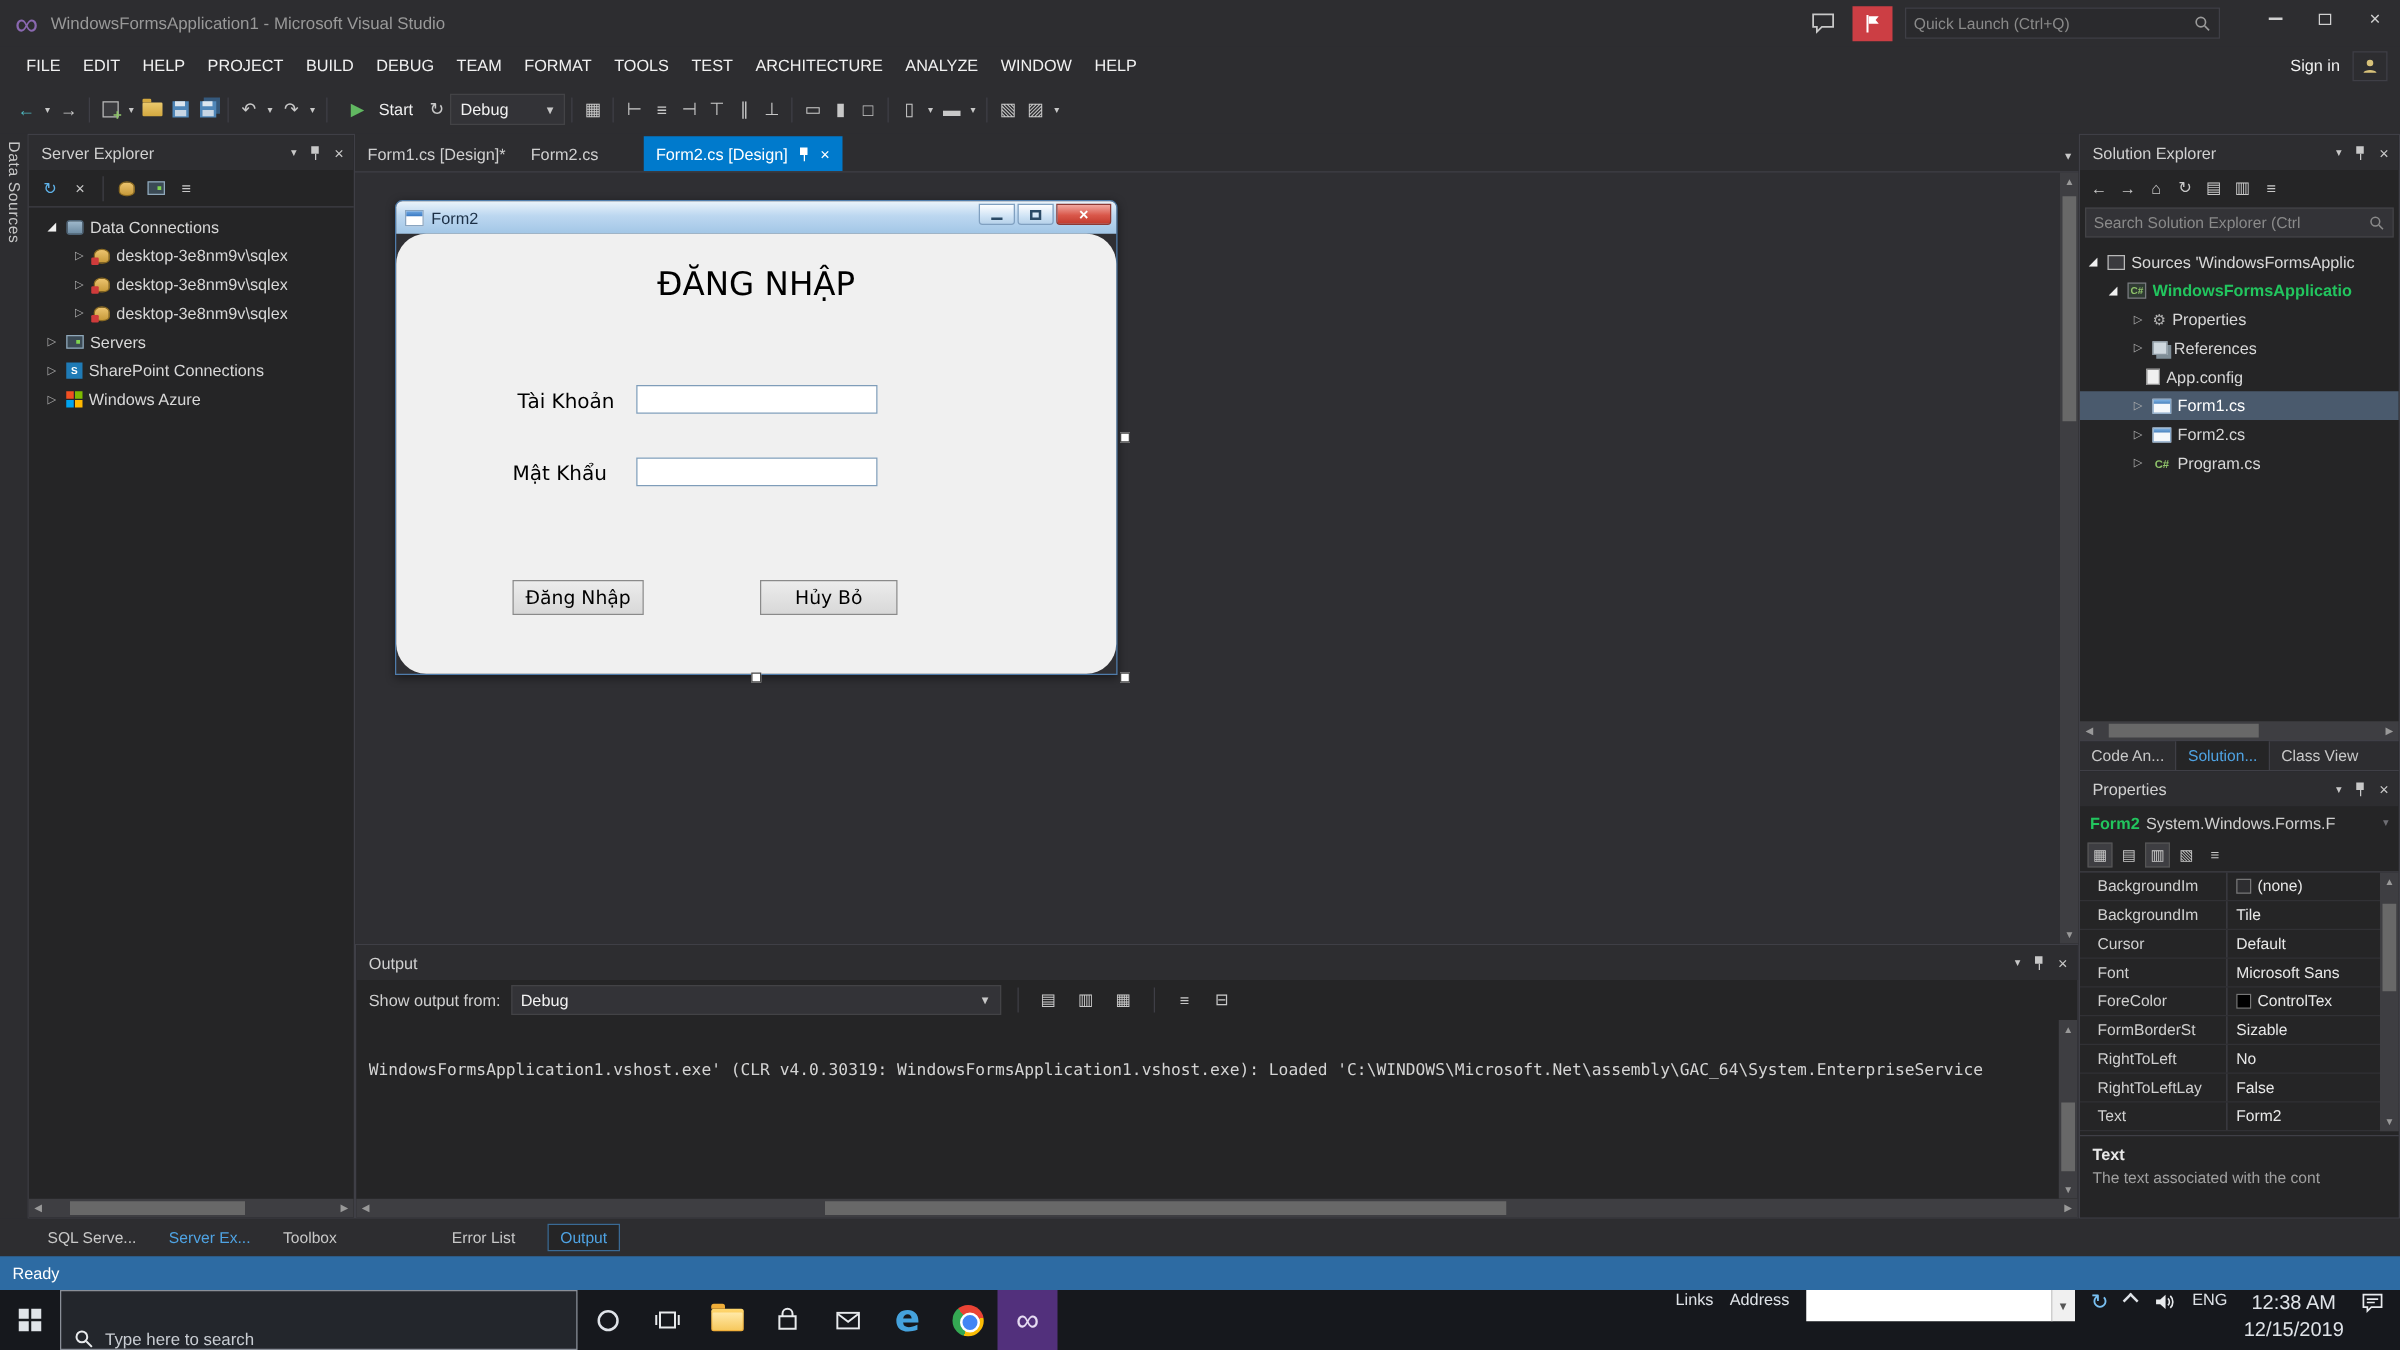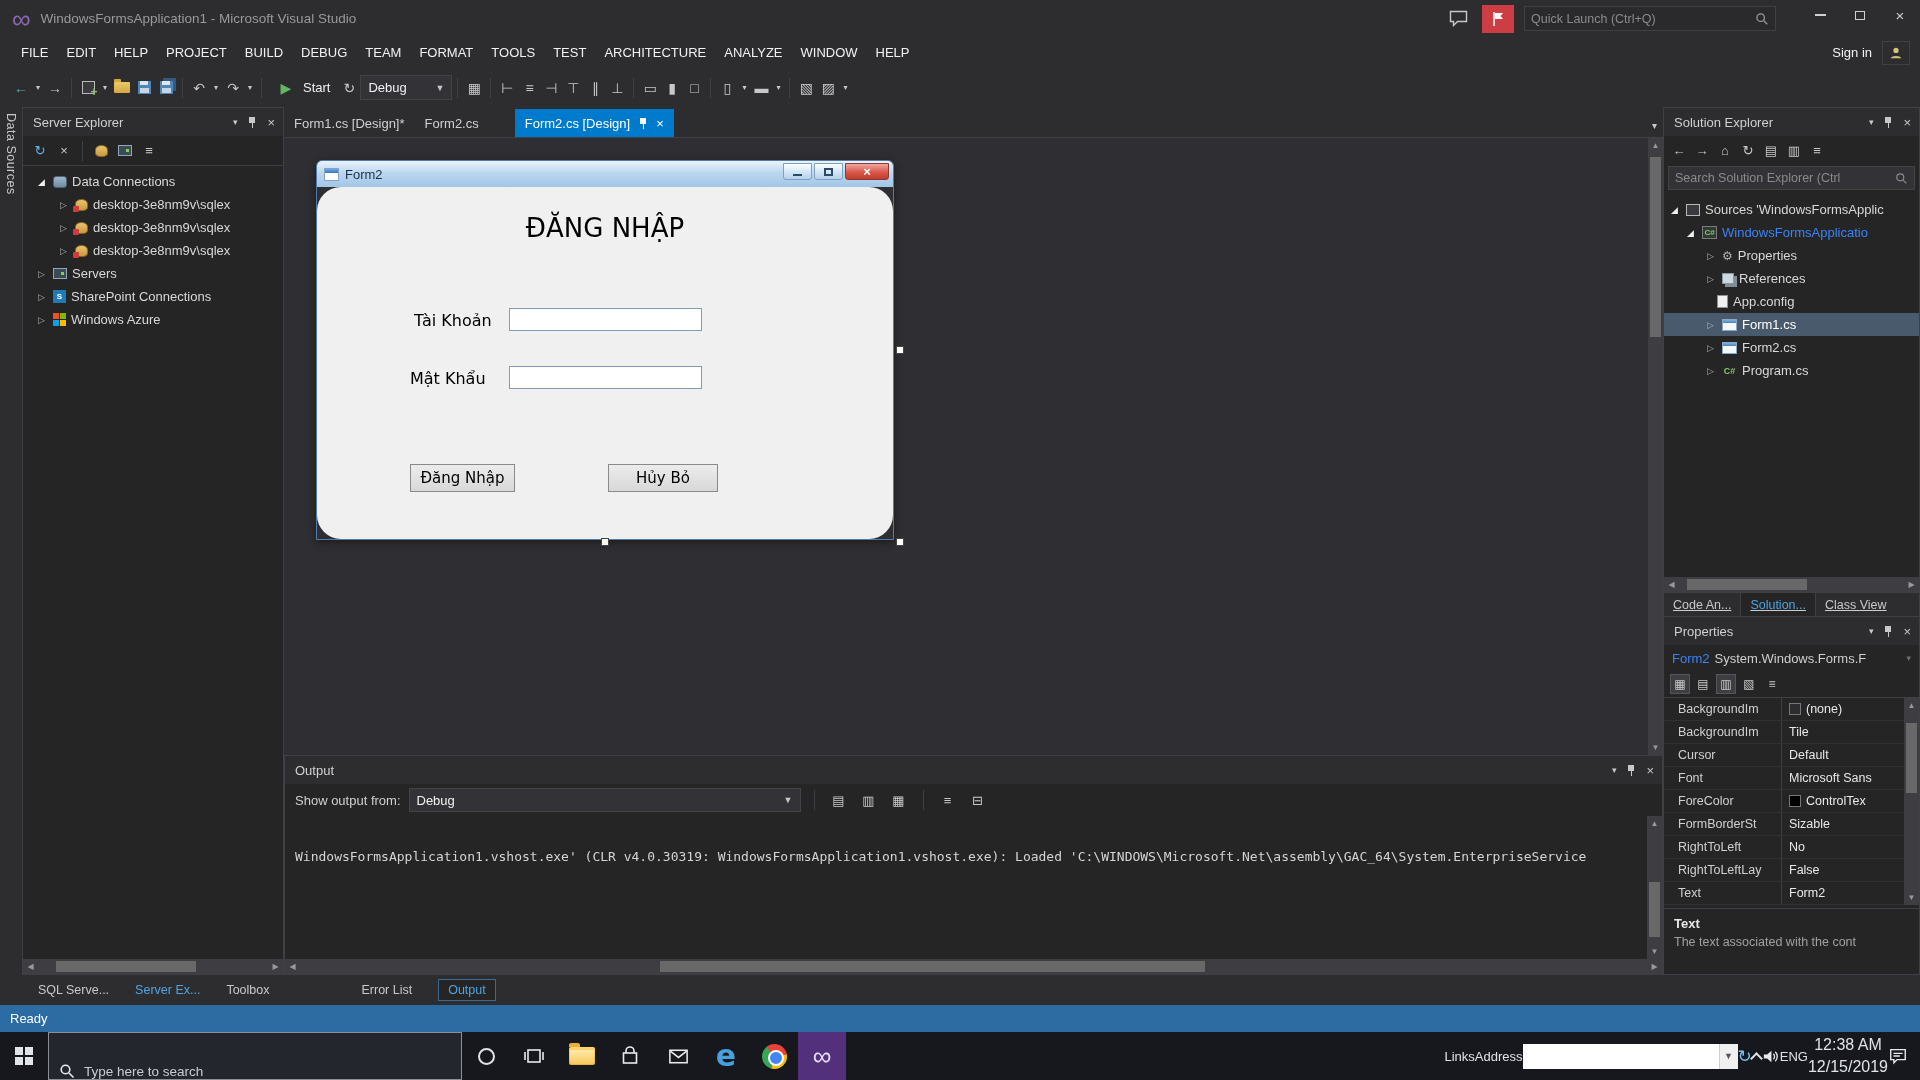--- a/index.html
+++ b/index.html
@@ -74,21 +74,21 @@
   .server-explorer { position:absolute; left:22px; top:0; width:262px; height:100%; background:#252526; border:1px solid #3f3f46; display:flex; flex-direction:column; }
   .panel-header { height:28px; display:flex; align-items:center; padding:0 8px 0 10px; color:#d0d0d0; background:#2d2d30; font-size:13px; flex:none; }
   .se-toolbar { height:30px; display:flex; align-items:center; padding-left:6px; gap:2px; flex:none; border-bottom:1px solid #3f3f46; }
   .mini-ico { width:22px; height:22px; display:flex; align-items:center; justify-content:center; font-size:13px; color:#c8c8c8; }
   .tree { flex:1; overflow:hidden; padding-top:4px; position:relative; }
   .trow { height:23px; display:flex; align-items:center; gap:5px; white-space:nowrap; overflow:hidden; color:#d8d8d8; font-size:13px; }
   .trow.selected { background:#4a5a6d; color:#ffffff; }
   .exp { width:13px; text-align:center; font-size:9px; color:#aeaeae; flex:none; }
   .exp.open { color:#f0f0f0; }
   .tlabel { overflow:hidden; text-overflow:clip; }
-  .bold { font-weight:normal; color:#3b82f6; }
+  .bold { font-weight:bold; color:#22c55e; }
 
   
   .ti { flex:none; position:relative; display:inline-block; }
   .ico-conn { width:14px; height:12px; background:linear-gradient(#9fb8cc,#6d8ba1); border:1px solid #4e6375; border-radius:3px; }
   .ico-db { width:13px; height:12px; background:linear-gradient(#ecc46f,#c79a3a); border:1px solid #8a6a22; border-radius:50% 50% 45% 45% / 40% 40% 32% 32%; }
   .mark-red::after { content:""; position:absolute; width:6px; height:6px; background:#cf3b3b; left:-3px; bottom:-2px; border-radius:1px; }
   .ico-server { width:14px; height:11px; background:#3b4a55; border:1px solid #90a8ba; }
   .ico-server::after { content:""; position:absolute; right:2px; top:3px; width:3px; height:3px; background:#7fd34f; }
   .ico-sp { width:13px; height:13px; background:#1f7bb6; color:#fff; font-size:8px; font-weight:bold; display:inline-flex; align-items:center; justify-content:center; }
   .ico-win4 { width:13px; height:13px; display:grid; grid-template-columns:6px 6px; grid-template-rows:6px 6px; gap:1px; }
@@ -154,21 +154,21 @@
   .out-hscroll { left:0; right:0; bottom:0; position:relative; flex:none; height:15px; }
 
   
   .right-col { position:absolute; left:1663px; top:0; width:257px; height:100%; background:#252526; border:1px solid #3f3f46; display:flex; flex-direction:column; }
   .solexp { height:484px; display:flex; flex-direction:column; flex:none; position:relative; }
   .solexp-toolbar { height:28px; display:flex; align-items:center; gap:1px; padding-left:4px; flex:none; }
   .search-box { margin:2px 4px 4px 4px; height:24px; background:#333337; border:1px solid #434346; display:flex; align-items:center; padding:0 6px; flex:none; }
   .search-box input { flex:1; background:transparent; border:none; color:#999; font-size:12.5px; min-width:0; }
   .search-box input::placeholder { color:#8a8a8a; }
   .solexp-hscroll { left:0; right:0; bottom:0; }
-  .se-tabs { height:24px; display:flex; align-items:stretch; background:#2d2d30; flex:none; border-top:1px solid #3f3f46;text-decoration:underline; }
+  .se-tabs { height:24px; display:flex; align-items:stretch; background:#2d2d30; flex:none; border-top:1px solid #3f3f46; }
   .se-tab { padding:0 9px; display:flex; align-items:center; color:#c8c8c8; font-size:12.5px; }
   .se-tab.active { background:#252526; color:#4fa3e3; border-left:1px solid #3f3f46; border-right:1px solid #3f3f46; }
 
   
   .props { flex:1; display:flex; flex-direction:column; position:relative; border-top:1px solid #3f3f46; }
   .props-obj { height:26px; display:flex; align-items:center; padding:0 8px; gap:5px; flex:none; color:#cfcfcf; white-space:nowrap; overflow:hidden; }
   .props-toolbar { height:26px; display:flex; align-items:center; gap:3px; padding-left:6px; flex:none; }
   .props-toolbar .mini-ico { width:20px; height:20px; font-size:12px; }
   .props-toolbar .hl { background:#3e3e42; border:1px solid #555; }
   .pgrid { flex:none; position:relative; border-top:1px solid #3f3f46; }
@@ -200,21 +200,21 @@
   .tb-searchbox input::placeholder { color:#c9cdd3; }
   .ring { width:17px; height:17px; border:2px solid #dfe3e8; border-radius:50%; }
   .ico-folder { width:26px; height:18px; background:linear-gradient(#ffd76e,#f0ae39); border-radius:2px; position:relative; }
   .ico-folder::before { content:""; position:absolute; top:-4px; left:0; width:11px; height:4px; background:#f0ae39; border-radius:2px 2px 0 0; }
   .ico-folder::after { content:""; position:absolute; left:1px; top:3px; right:1px; bottom:1px; background:linear-gradient(#ffe9a8,#f7c95e); border-radius:1px; }
   .edge-e { color:#45a2dd; font-size:30px; font-weight:bold; font-family:"DejaVu Sans",sans-serif; line-height:1; }
   .chrome { width:25px; height:25px; border-radius:50%; background:conic-gradient(from -40deg,#ea4335 0 120deg,#fbbc05 0 235deg,#34a853 0 360deg); position:relative; }
   .chrome::after { content:""; position:absolute; left:6.5px; top:6.5px; width:12px; height:12px; border-radius:50%; background:#4285f4; border:2px solid #ffffff; }
   .vs-tile { background:#52307c; }
   .vs-tile .inf { color:#e6dcf2; font-size:26px; line-height:1; }
-  .tb-tray { margin-left:auto; display:flex; align-items:center; padding-right:12px; color:#dfe3e8; font-size:13px; }
+  .tb-tray { margin-left:auto; display:flex; align-items:flex-start; gap:13px; padding-right:12px; color:#dfe3e8; font-size:13px; }
   .addr-wrap { display:flex; align-items:center; height:25px; }
   .addr-wrap input { width:196px; height:25px; border:none; background:#ffffff; padding:0 6px; font-size:12.5px; color:#222; }
   .addr-drop { width:19px; height:25px; background:#f0f0f0; color:#555; font-size:9px; display:flex; align-items:center; justify-content:center; border-left:1px solid #cfcfcf; }
   .chev-up { width:9px; height:9px; border-left:2px solid #dfe3e8; border-top:2px solid #dfe3e8; transform:rotate(45deg); margin-top:4px; }
   .clock { text-align:center; font-size:16px; line-height:1.35; }
 </style>
 </head>
 <body>
 
 <div class="titlebar">

